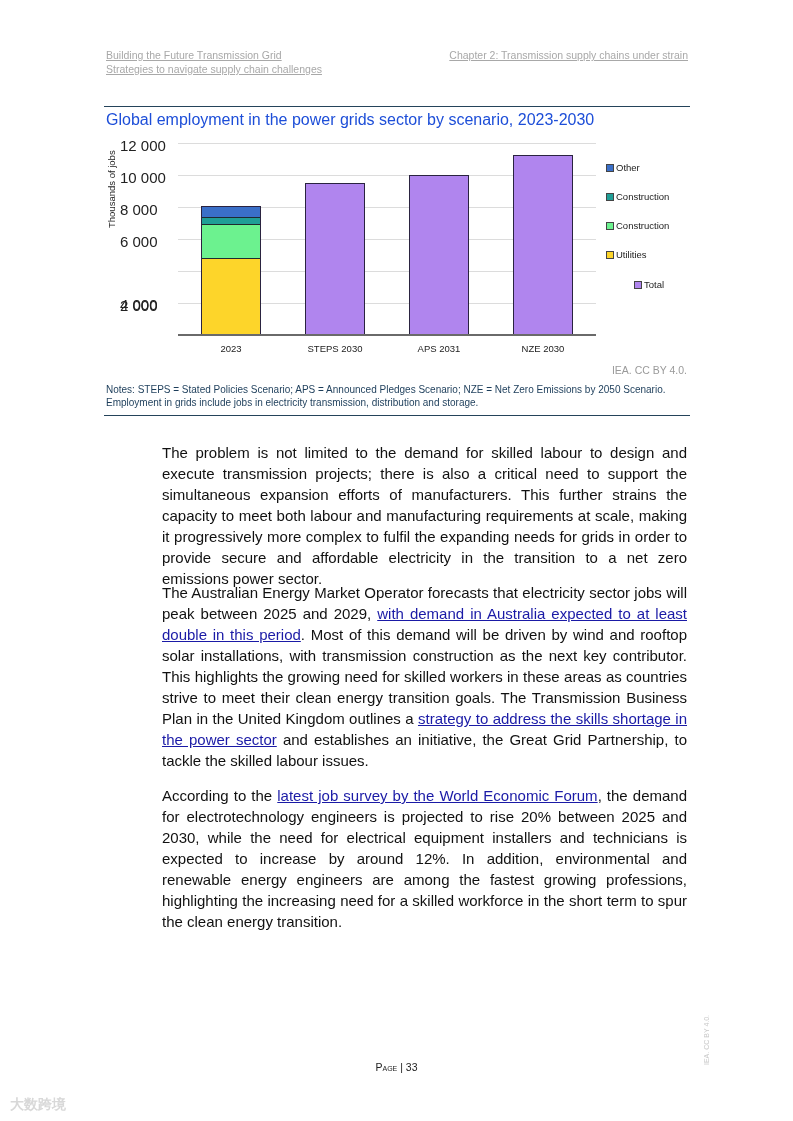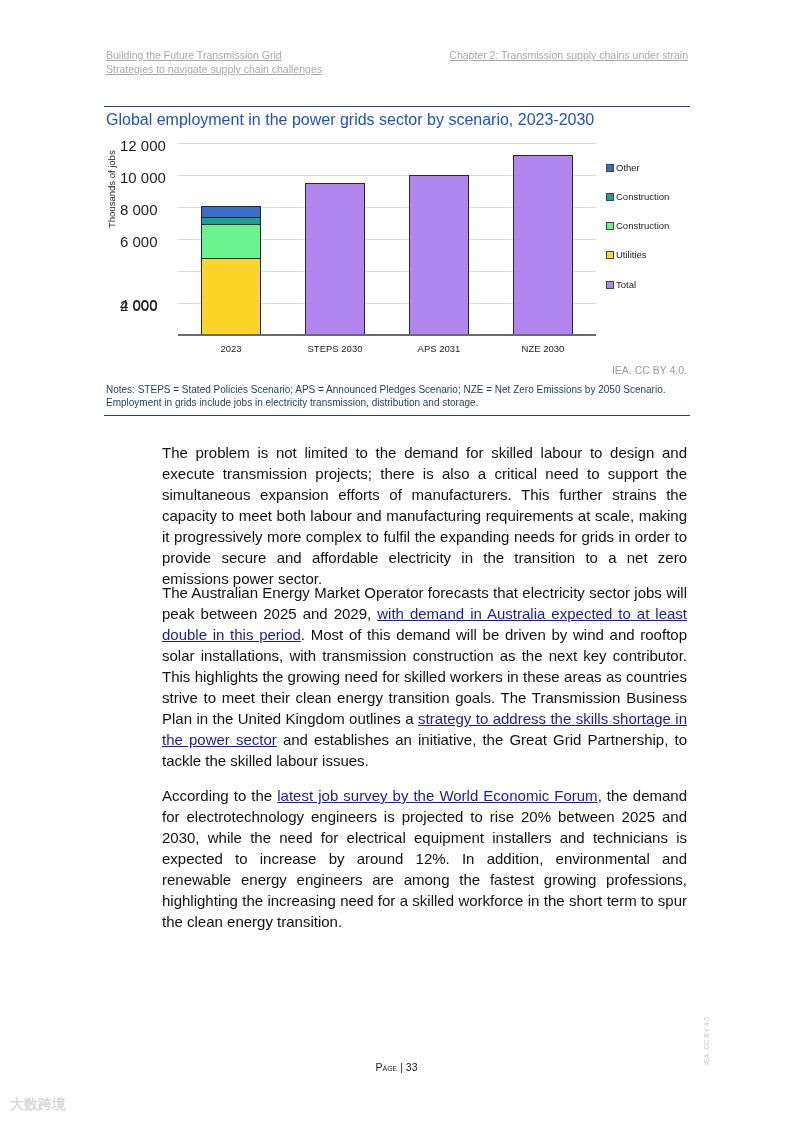--- a/index.html
+++ b/index.html
@@ -82,21 +82,21 @@
     <span>Construction</span>
   </div>
   <div class="legend-item" style="top:220px;">
     <span class="legend-sw" style="background:#6cf28f;"></span>
     <span>Construction</span>
   </div>
   <div class="legend-item" style="top:249px;">
     <span class="legend-sw" style="background:#fdd52a;"></span>
     <span>Utilities</span>
   </div>
-  <div class="legend-item" style="top:279px;">
+  <div class="legend-item" style="top:279px;margin-left:28px;">
     <span class="legend-sw" style="background:#b085ee;"></span>
     <span>Total</span>
   </div>
 </div>
 
 <div class="credit">IEA. CC BY 4.0.</div>
 <div class="notes">Notes: STEPS = Stated Policies Scenario; APS = Announced Pledges Scenario; NZE = Net Zero Emissions by 2050 Scenario. Employment in grids include jobs in electricity transmission, distribution and storage.</div>
 <div class="rule" style="top:415px;"></div>
 
 <p class="body-text" style="top:430px; margin:12px 0 0 0;">The problem is not limited to the demand for skilled labour to design and execute transmission projects; there is also a critical need to support the simultaneous expansion efforts of manufacturers. This further strains the capacity to meet both labour and manufacturing requirements at scale, making it progressively more complex to fulfil the expanding needs for grids in order to provide secure and affordable electricity in the transition to a net zero emissions power sector.</p>

